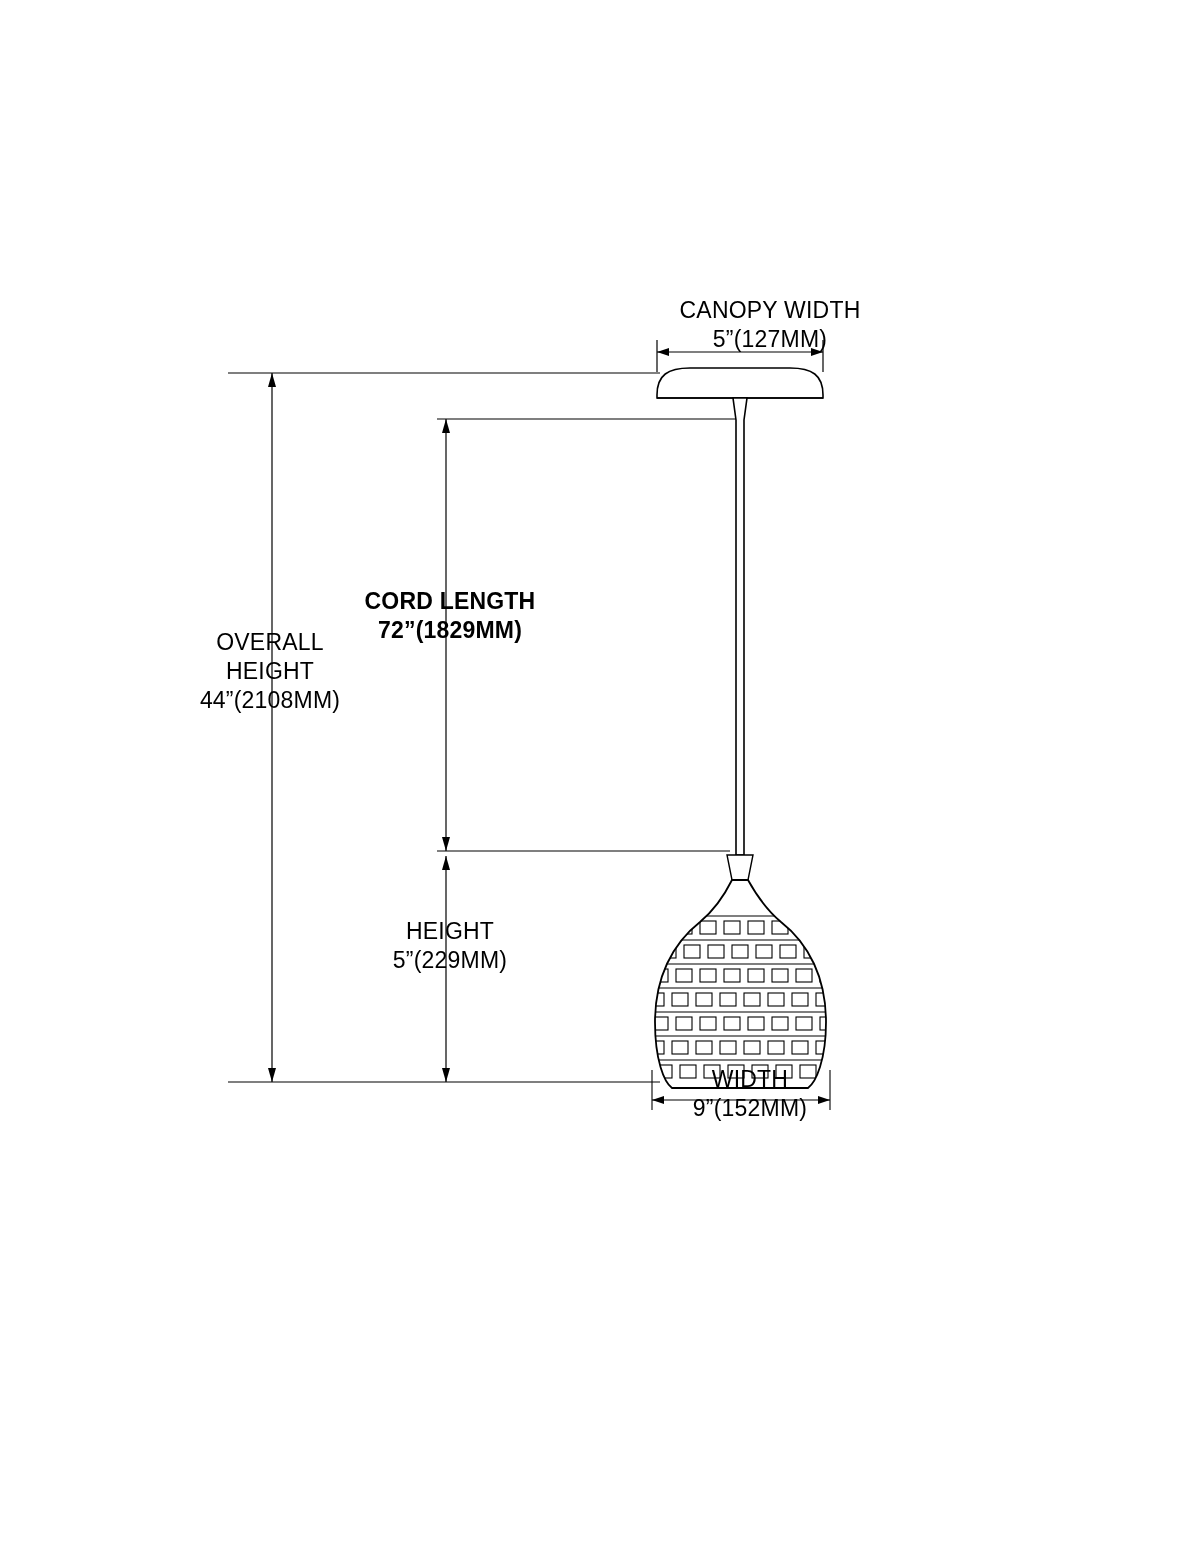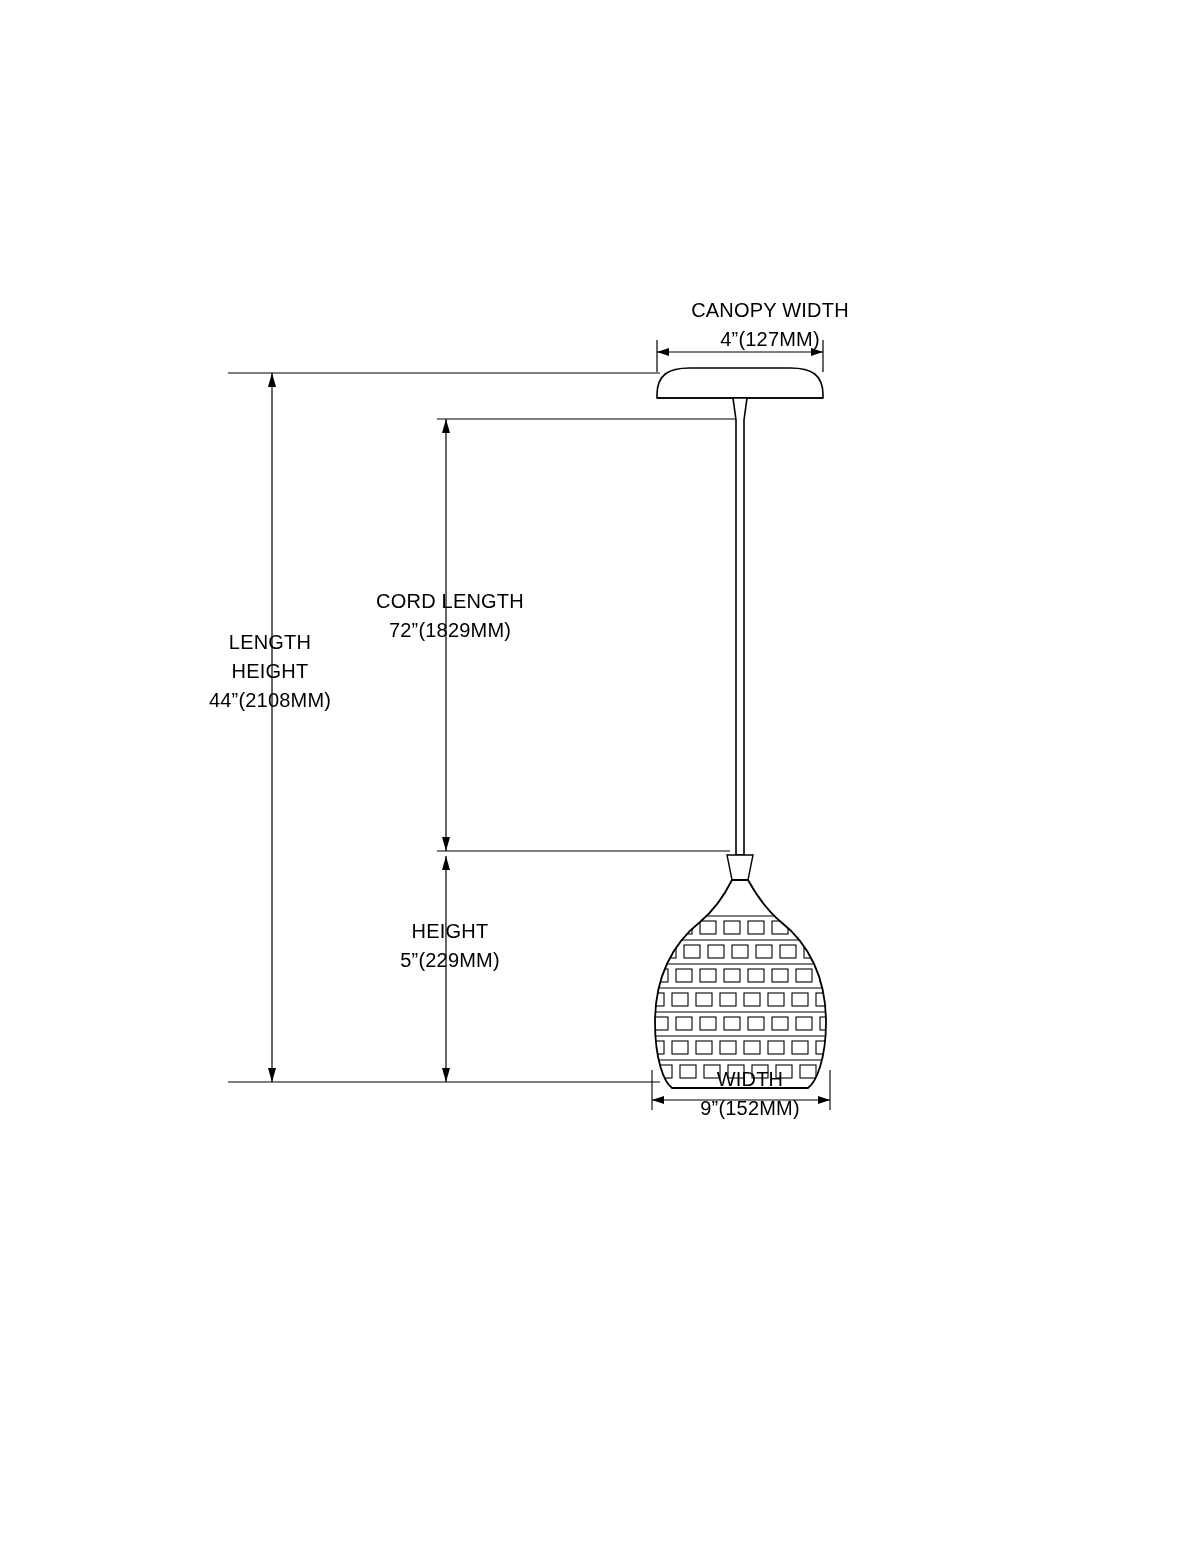--- a/index.html
+++ b/index.html
@@ -19,35 +19,36 @@
     position: absolute;
     top: 0;
     left: 0;
     width: 1200px;
     height: 1553px;
   }
   .dim-label {
     position: absolute;
     text-align: center;
     font-family: "Liberation Sans", sans-serif;
-    font-size: 20px;
+    font-size: 23px;
     line-height: 29px;
     color: #000000;
     white-space: pre;
     letter-spacing: 0.2px;
   }
   #label-canopy {
     left: 600px;
     top: 296px;
     width: 340px;
   }
   #label-cord {
     left: 290px;
     top: 587px;
     width: 320px;
+    font-weight: bold;
   }
   #label-overall {
     left: 140px;
     top: 628px;
     width: 260px;
   }
   #label-height {
     left: 320px;
     top: 917px;
     width: 260px;
@@ -200,22 +201,22 @@
 
   <g>
     <line x1="652" y1="1070" x2="652" y2="1110" stroke="#000000" stroke-width="1.1"></line>
     <line x1="830" y1="1070" x2="830" y2="1110" stroke="#000000" stroke-width="1.1"></line>
     <line x1="652" y1="1100" x2="830" y2="1100" stroke="#000000" stroke-width="1.2"></line>
     <path d="M652 1100 L664 1096 L664 1104 Z" fill="#000000"></path>
     <path d="M830 1100 L818 1096 L818 1104 Z" fill="#000000"></path>
   </g>
 </svg>
 
-<div class="dim-label" id="label-canopy"><span>CANOPY WIDTH</span><br><span>4”(127MM)</span></div>
+<div class="dim-label" id="label-canopy"><span>CANOPY WIDTH</span><br><span>5”(127MM)</span></div>
 
 <div class="dim-label" id="label-cord"><span>CORD LENGTH</span><br><span>72”(1829MM)</span></div>
 
-<div class="dim-label" id="label-overall"><span>LENGTH
+<div class="dim-label" id="label-overall"><span>OVERALL
 HEIGHT</span><br><span>44”(2108MM)</span></div>
 
 <div class="dim-label" id="label-height"><span>HEIGHT</span><br><span>5”(229MM)</span></div>
 
 <div class="dim-label" id="label-width"><span>WIDTH</span><br><span>9”(152MM)</span></div>
 
 </body></html>

